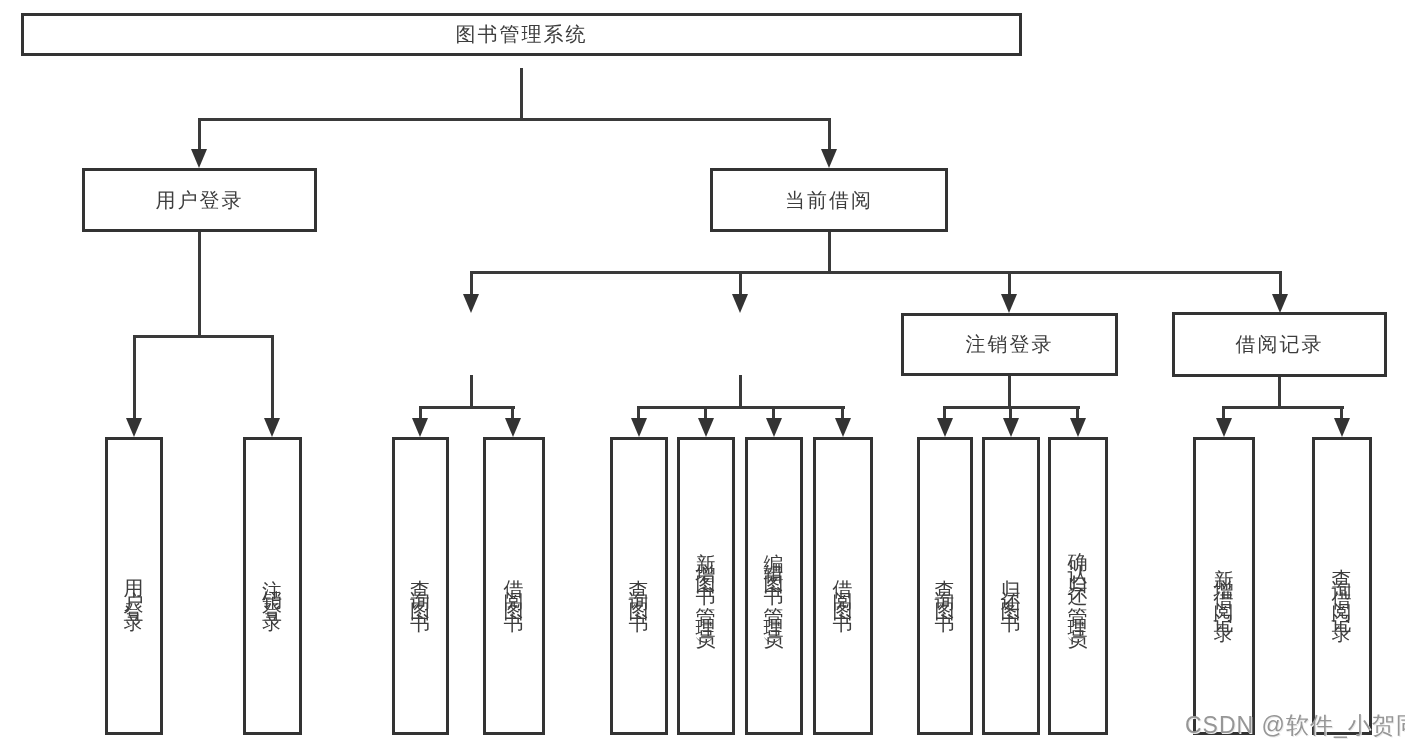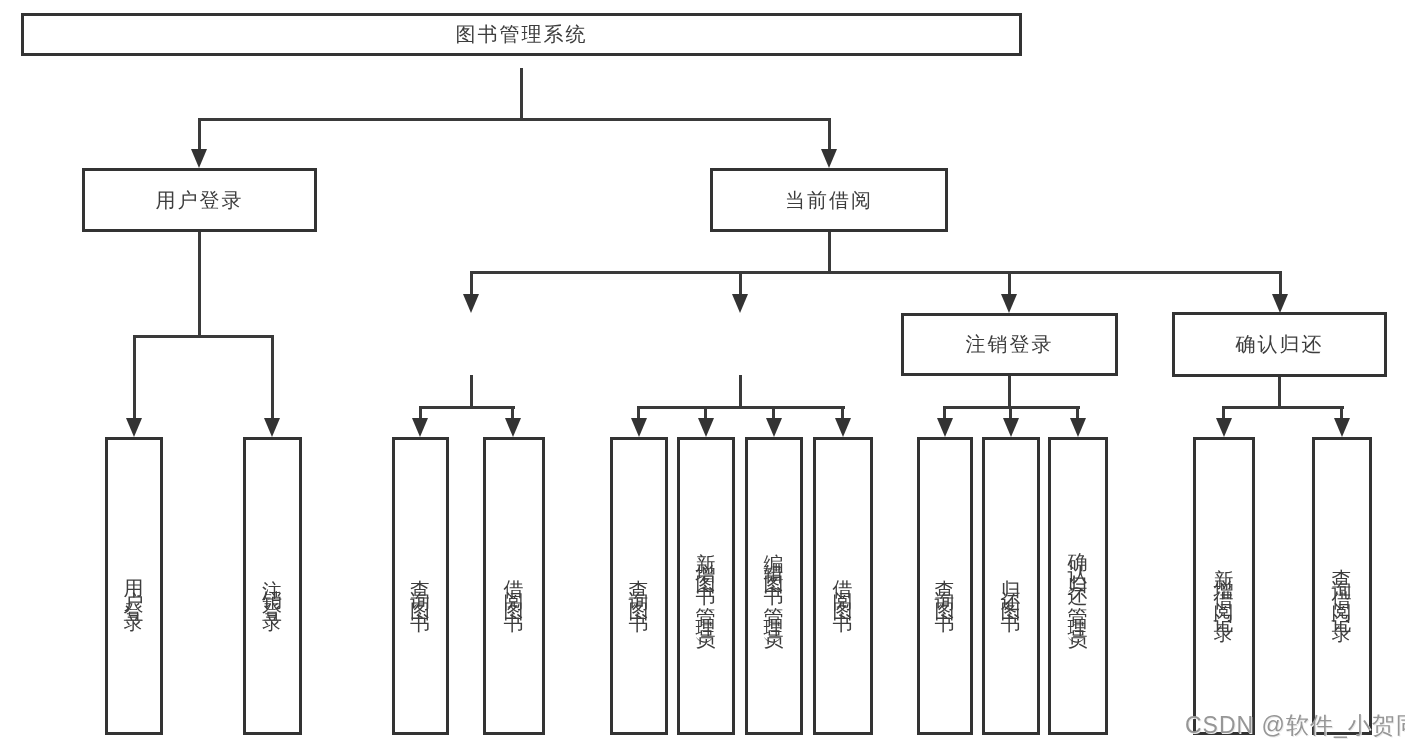--- a/index.html
+++ b/index.html
@@ -108,21 +108,21 @@
     <span>用户登录</span>
   </div>
   <div class="hbox" style="left:710px;top:168px;width:238px;height:64px">
     <span>当前借阅</span>
   </div>
 
   <div class="hbox" style="left:901px;top:313px;width:217px;height:63px">
     <span>注销登录</span>
   </div>
   <div class="hbox" style="left:1172px;top:312px;width:215px;height:65px">
-    <span>确认归还</span>
+    <span>借阅记录</span>
   </div>
 
   <div class="vbox" style="left:105px;width:58px">
     <span class="vtext">用户登录</span>
   </div>
   <div class="vbox" style="left:243px;width:59px">
     <span class="vtext">注销登录</span>
   </div>
   <div class="vbox" style="left:392px;width:57px">
     <span class="vtext">查询图书</span>

